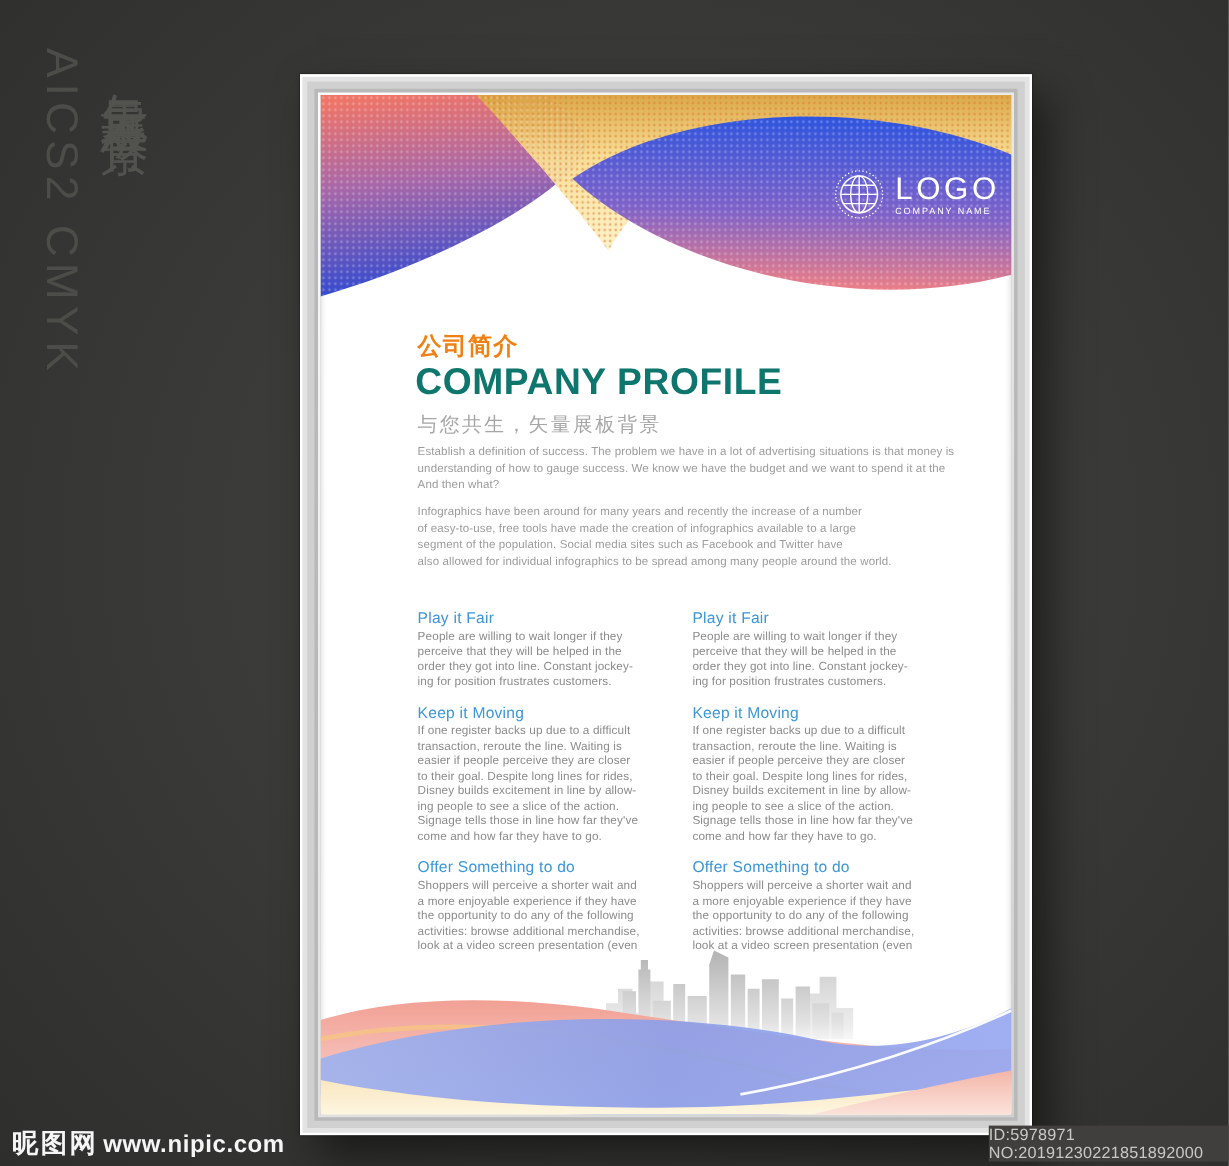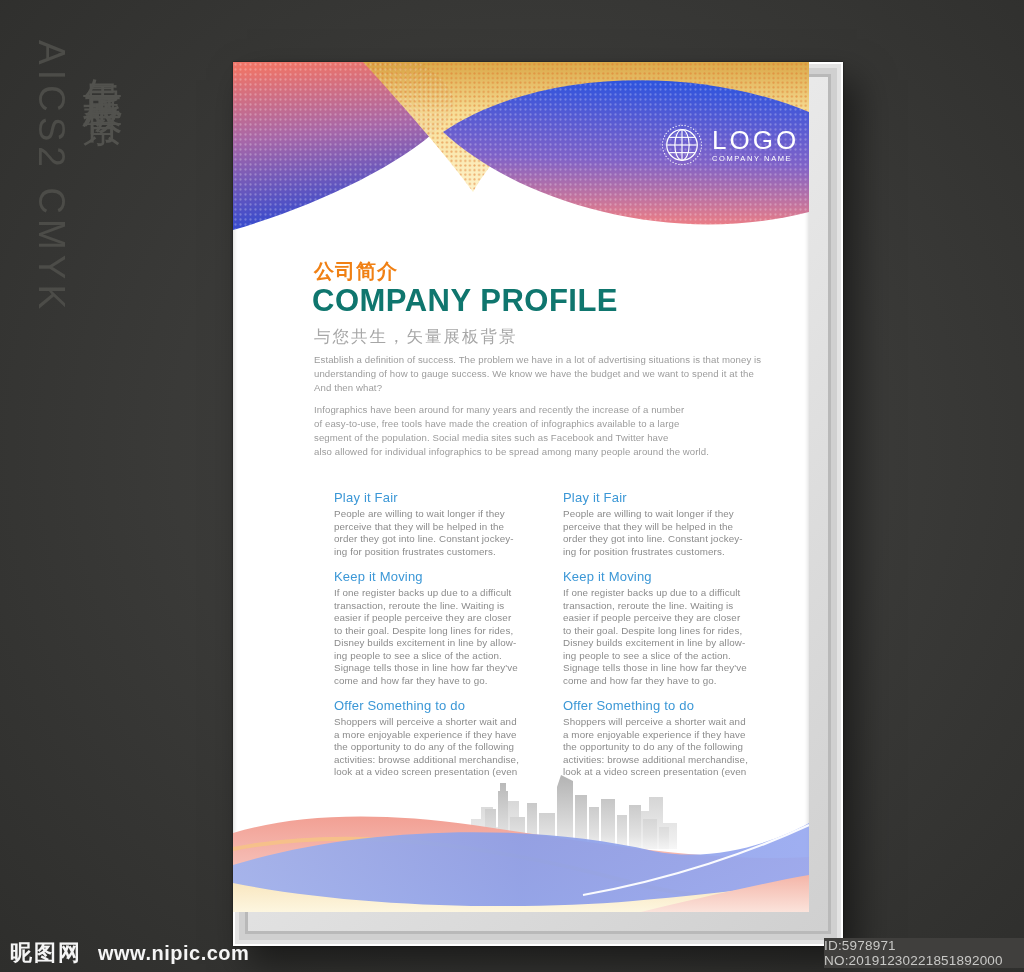--- a/index.html
+++ b/index.html
@@ -14,22 +14,22 @@
     writing-mode:vertical-rl;text-orientation:upright;
     font-size:40px;letter-spacing:6px;color:#52524e;font-weight:400;
   }
   .side-en{
     position:absolute;left:30px;top:40px;
     writing-mode:vertical-rl;text-orientation:mixed;
     font-size:37px;letter-spacing:5px;color:#4c4c48;font-weight:400;
   }
   
   .frame{
-    position:absolute;left:233px;top:62px;width:610px;height:884px;
-    box-sizing:border-box;
+    position:absolute;left:250px;top:62px;width:610px;height:884px;
+    box-sizing:border-box;padding:17px;
     background:linear-gradient(135deg,#fdfdfd 0%,#e9e9e9 40%,#cfcfcf 100%);
     box-shadow:
       inset 0 0 0 2px #ffffff,
       inset 0 0 0 6px #e3e3e3,
       inset 0 0 0 12px #d0d0d0,
       inset 0 0 0 15px #b9b9b9,
       14px 18px 34px rgba(0,0,0,.5),
       0 0 2px rgba(0,0,0,.6);
   }
   .poster{
@@ -44,30 +44,30 @@
   .logo .globe{width:42px;height:42px;margin-right:9px;flex:0 0 auto;}
   .logo-text{font-size:26px;font-weight:400;letter-spacing:3px;line-height:26px;}
   .logo-sub{font-size:7.5px;letter-spacing:1.6px;margin-top:1px;}
   
   .title-cn{position:absolute;left:81px;top:196px;font-size:20px;font-weight:700;color:#f08014;letter-spacing:1px;}
   .title-en{position:absolute;left:79px;top:221px;font-size:31px;font-weight:700;color:#0f766e;letter-spacing:0.5px;}
   .subtitle{position:absolute;left:81px;top:264px;font-size:16.5px;color:#a6a6a6;letter-spacing:2px;}
   .para{position:absolute;left:81px;width:462px;font-size:9.6px;line-height:14px;color:#9c9c9c;white-space:pre-line;letter-spacing:0.1px;}
   .para.p1{top:291px;}
   .para.p2{top:341px;}
-  .col{position:absolute;top:428px;width:226px;margin-left:20px;}
+  .col{position:absolute;top:428px;width:226px;}
   .col.left{left:81px;}
   .col.right{left:310px;}
   .section{margin-bottom:11px;}
   .section h3{margin:0 0 3px 0;font-size:13px;font-weight:500;color:#3b97d6;letter-spacing:0.2px;}
   .section p{margin:0;font-size:9.8px;line-height:12.5px;color:#8b8b8b;white-space:pre-line;letter-spacing:0.1px;}
   
   .nipic{
     position:absolute;left:10px;top:938px;color:#f5f5f5;font-weight:700;
-    display:flex;align-items:baseline;gap:16px;
+    display:flex;align-items:baseline;gap:4px;
   }
   .nipic .cn{font-size:22px;letter-spacing:2px;}
   .nipic .url{font-size:20px;letter-spacing:0.5px;}
   .id-badge{
     position:absolute;right:0;top:938px;width:200px;height:30px;
     background:#403f3d;color:#c8c8c6;font-size:13.5px;
     display:flex;align-items:center;justify-content:center;letter-spacing:0.2px;
   }
 </style>
 </head>

